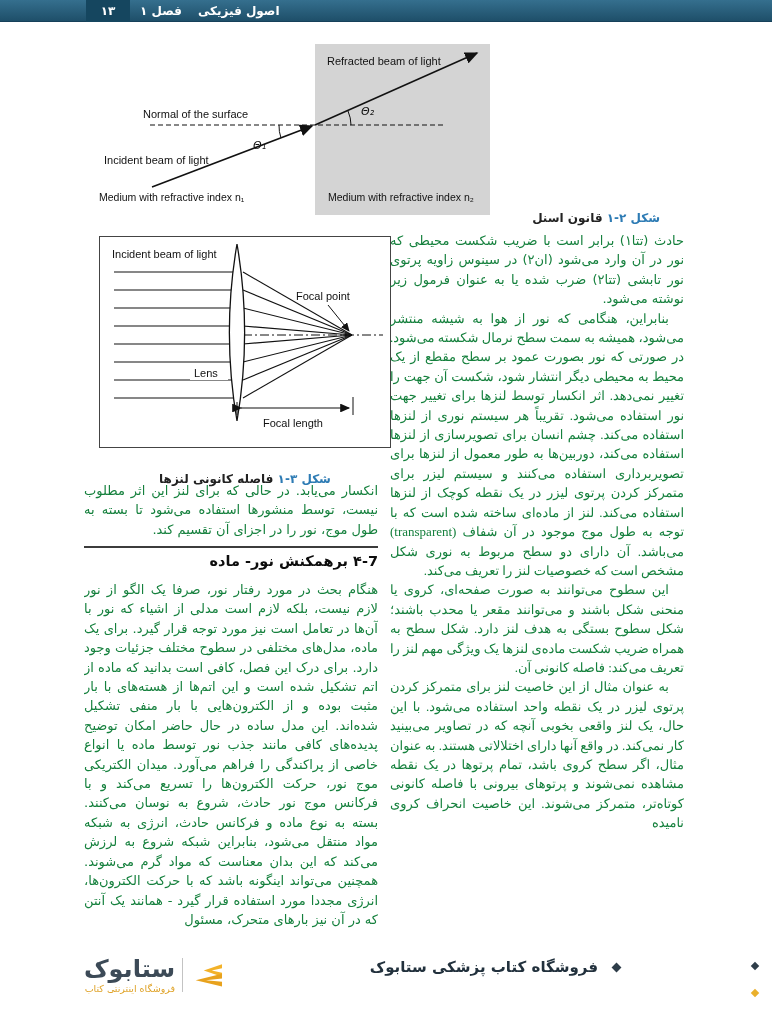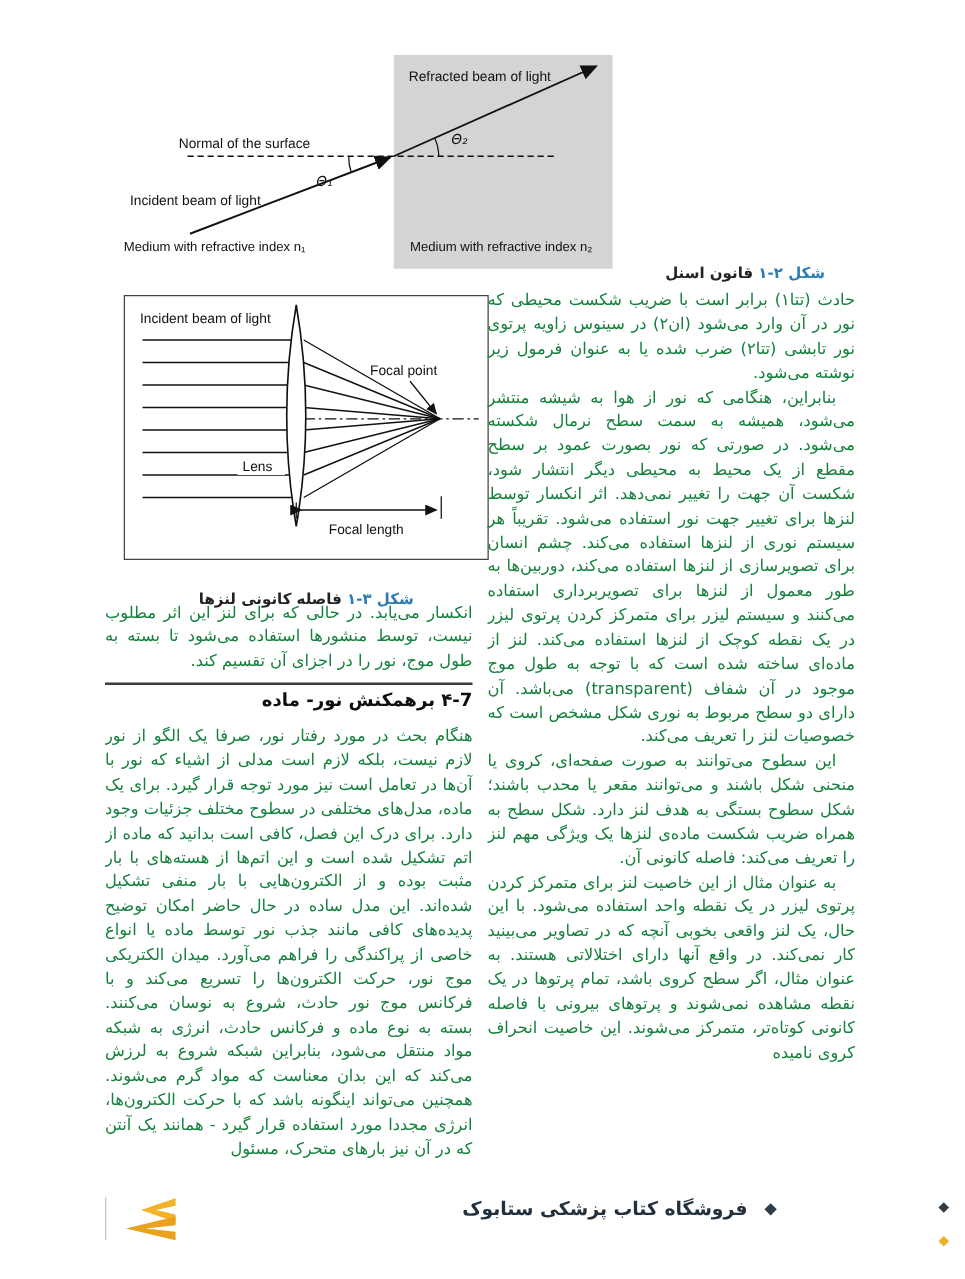--- a/index.html
+++ b/index.html
@@ -35,21 +35,21 @@
   .fig-label-sm { font-family:"Liberation Sans", sans-serif; font-size:10.5px; fill:#111; }
   .theta { font-family:"DejaVu Sans", sans-serif; font-size:11px; font-style:italic; fill:#111; }
   .caption { font-size:12px; font-weight:bold; direction:rtl;margin-top:16px; }
   .caption .cap-num { color:#2d7bb4; }
   .caption .cap-txt { color:#222; }
   .caption-snell { position:absolute; left:500px; top:195px; width:160px; text-align:right; }
   .caption-lens  { position:absolute; left:99px;  top:456px; width:292px; text-align:center; }
   
   .col { direction:rtl; text-align:justify; font-size:13px; line-height:19.4px; color:#15803d; overflow:hidden; }
   .col p { margin:0; }
-  .col p.ind { text-indent:15px; }
+  .col p.ind { text-indent:15px;font-family:Liberation Serif, serif; }
   .right-col { position:absolute; left:390px; top:231px; width:294px; height:716px; }
   .left-col-p1 { position:absolute; left:84px; top:481px; width:294px; height:62px; }
   .section-rule { position:absolute; left:84px; top:546px; width:294px; height:2px; background:#3c3c3c; }
   .section-heading {
     position:absolute; left:84px; top:553px; width:294px;
     direction:rtl; text-align:right; font-size:14.5px; font-weight:bold; color:#0d0d0d;
   }
   .left-col-p2 { position:absolute; left:84px; top:580px; width:294px; height:372px; }
   
   .logo { position:absolute; left:84px; top:956px; width:140px; }
@@ -73,20 +73,27 @@
   .website .blue { color:#1e9cd7; }
   .edge-mark { position:absolute; left:752px; width:6px; height:6px; transform:rotate(45deg); }
   .edge-mark.m1 { top:963px; background:#2e3d49; }
   .edge-mark.m2 { top:990px; background:#eab02c; }
 </style>
 </head>
 <body>
 
 <div class="page">
 
+  <header class="topbar">
+    <span class="pagenum-box">۱۳</span>
+    <span class="chapter-block">
+      <span>فصل ۱</span>
+      <span>اصول فیزیکی</span>
+    </span>
+  </header>
 
   <div class="fig-snell">
     <svg viewBox="0 0 400 182">
       <defs>
         <marker id="ar1" markerWidth="10" markerHeight="8" refX="8" refY="4" orient="auto">
           <path d="M0,0 L9,4 L0,8 Z" fill="#111"></path>
         </marker>
       </defs>
       <rect x="220" y="8" width="175" height="171" fill="#d4d4d4"></rect>
       <line x1="55" y1="89" x2="350" y2="89" stroke="#111" stroke-width="1.2" stroke-dasharray="5 3"></line>
@@ -170,20 +177,24 @@
     <p>انکسار می‌یابد. در حالی که برای لنز این اثر مطلوب نیست، توسط منشورها استفاده می‌شود تا بسته به طول موج، نور را در اجزای آن تقسیم کند.</p>
   </div>
   <div class="section-rule"></div>
   <div class="section-heading">۴-7 برهمکنش نور- ماده</div>
   <div class="col left-col-p2">
     <p>هنگام بحث در مورد رفتار نور، صرفا یک الگو از نور لازم نیست، بلکه لازم است مدلی از اشیاء که نور با آن‌ها در تعامل است نیز مورد توجه قرار گیرد. برای یک ماده، مدل‌های مختلفی در سطوح مختلف جزئیات وجود دارد. برای درک این فصل، کافی است بدانید که ماده از اتم تشکیل شده است و این اتم‌ها از هسته‌های با بار مثبت بوده و از الکترون‌هایی با بار منفی تشکیل شده‌اند. این مدل ساده در حال حاضر امکان توضیح پدیده‌های کافی مانند جذب نور توسط ماده یا انواع خاصی از پراکندگی را فراهم می‌آورد. میدان الکتریکی موج نور، حرکت الکترون‌ها را تسریع می‌کند و با فرکانس موج نور حادث، شروع به نوسان می‌کنند. بسته به نوع ماده و فرکانس حادث، انرژی به شبکه مواد منتقل می‌شود، بنابراین شبکه شروع به لرزش می‌کند که این بدان معناست که مواد گرم می‌شوند. همچنین می‌تواند اینگونه باشد که با حرکت الکترون‌ها، انرژی مجددا مورد استفاده قرار گیرد - همانند یک آنتن که در آن نیز بارهای متحرک، مسئول</p>
   </div>
 
   <div class="logo">
     <div class="logo-row">
+      <div class="logo-text-block">
+        <div class="logo-wordmark">ستابوک</div>
+        <div class="logo-subtitle">فروشگاه اینترنتی کتاب</div>
+      </div>
       <div class="logo-divider"></div>
       <svg class="logo-icon" viewBox="0 0 60 44">
         <path d="M56 3 L24 14 L56 25 L56 18 L38 14 L56 10 Z" fill="#f3b229"></path>
         <path d="M56 20 L10 31 L56 42 L56 34 L28 31 L56 28 Z" fill="#e8a21d"></path>
       </svg>
     </div>
   </div>
 
   <div class="store-row">
     <span class="diamond"></span>

